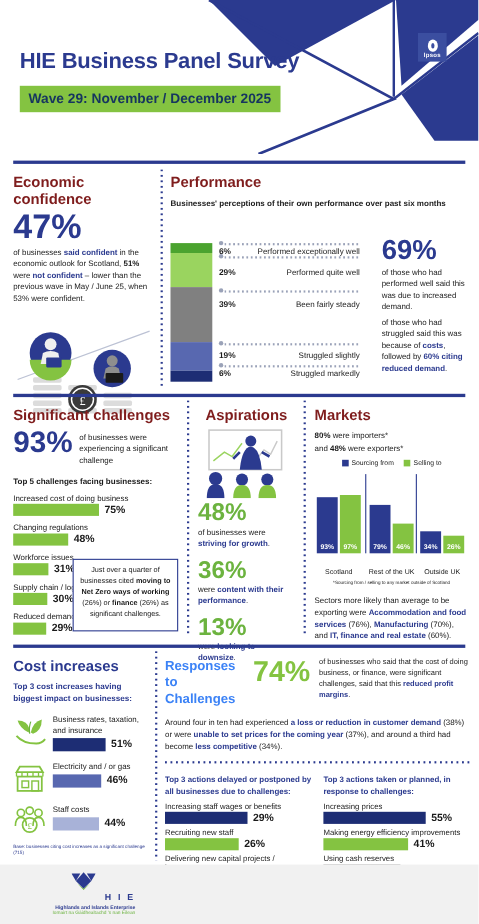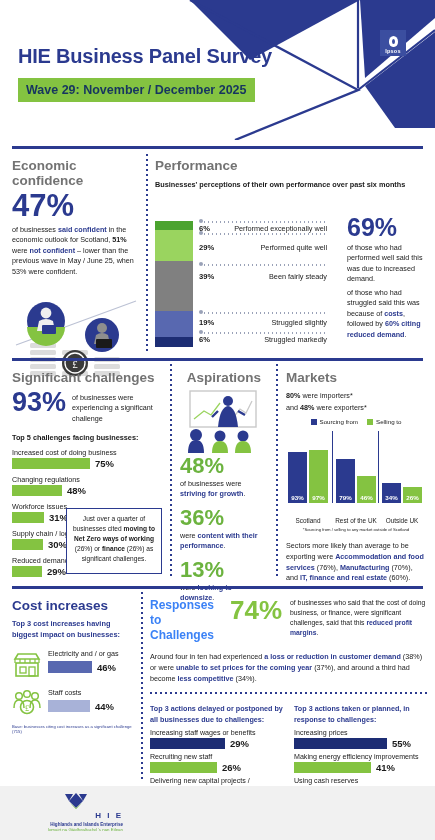--- a/index.html
+++ b/index.html
@@ -38,21 +38,21 @@
   .rule { height:2.5px; background:#2b3a8f; }
   .vdots {
     background-image: linear-gradient(to bottom, #2b3a8f 0 2px, transparent 2px 5px);
     background-size: 2px 5px; width:2px;
   }
   .hdots {
     background-image: linear-gradient(to right, #2b3a8f 0 2px, transparent 2px 5px);
     background-size: 5px 2px; height:2px;
   }
 
-  .sec-title { color:#737373; font-size:13.5px; font-weight:bold; }
+  .sec-title { color:#7f1d1d; font-size:13.5px; font-weight:bold; }
   .sec-title-blue { color:#2b3a8f; font-size:13.5px; font-weight:bold; }
   .big-blue { color:#2b3a8f; font-weight:bold; line-height:1; }
   .big-green { color:#6cb33f; font-weight:bold; line-height:1; }
   .body-txt { font-size:7.2px; color:#1a1a1a; line-height:1.45; }
   .b-blue { color:#2b3a8f; font-weight:bold; }
   .b-dark { color:#1a1a1a; font-weight:bold; }
 
   
   .band { position:relative; width:435px; }
 
@@ -437,20 +437,37 @@
   <div style="position:absolute;left:12px;top:586px;width:411px;" class="rule"></div>
 
   <div class="band" id="band3" style="position:absolute;left:0;top:590px;">
 
     <div class="vdots" style="position:absolute;left:141px;top:2px;height:190px;"></div>
 
     <div class="cost">
       <div class="sec-title-blue">Cost increases</div>
       <div class="cost-sub">Top 3 cost increases having biggest impact on businesses:</div>
 
+      <div class="cost-item">
+        <div class="cost-ico">
+          <svg width="30" height="30">
+            <path d="M3,20 q6,7 18,7 q5,0 8,-4" fill="none" stroke="#84c341" stroke-width="1.8"></path>
+            <path d="M14,17 q-8,-4 -10,-11 q9,0 11,8 z" fill="#84c341"></path>
+            <path d="M16,17 q2,-10 10,-12 q0,10 -8,13 z" fill="#84c341"></path>
+            <path d="M15,18 q-1,-6 1,-11" fill="none" stroke="#6cb33f" stroke-width="1.1"></path>
+          </svg>
+        </div>
+        <div class="cost-body">
+          <div class="cost-lab">Business rates, taxation, and insurance</div>
+          <div class="cost-bar-row">
+            <div class="cost-bar" style="width:48px;background:#1d2d74;"></div>
+            <div class="cost-val">51%</div>
+          </div>
+        </div>
+      </div>
 
       <div class="cost-item">
         <div class="cost-ico">
           <svg width="30" height="30">
             <path d="M3,10 l3,-5 h18 l3,5 z" fill="none" stroke="#84c341" stroke-width="1.6"></path>
             <path d="M3,10 v4 M8,10 v4 M13,10 v4 M18,10 v4 M23,10 v4 M27,10 v4" stroke="#84c341" stroke-width="1.2"></path>
             <rect x="4" y="14" width="22" height="13" fill="none" stroke="#84c341" stroke-width="1.6"></rect>
             <rect x="8" y="18" width="6" height="6" fill="none" stroke="#84c341" stroke-width="1.3"></rect>
             <rect x="17" y="18" width="6" height="9" fill="none" stroke="#84c341" stroke-width="1.3"></rect>
           </svg>

